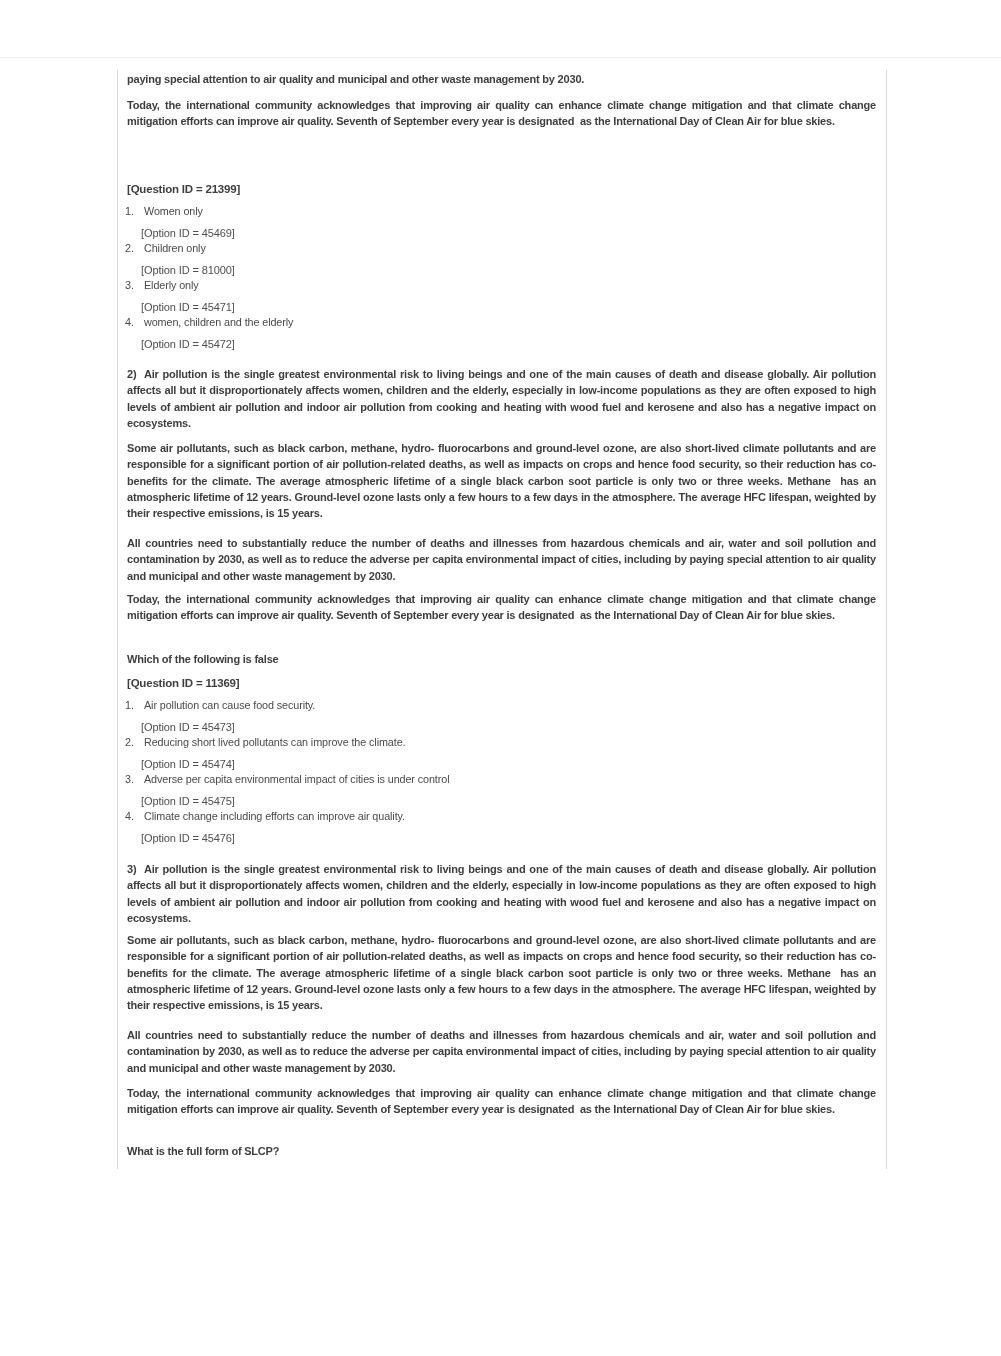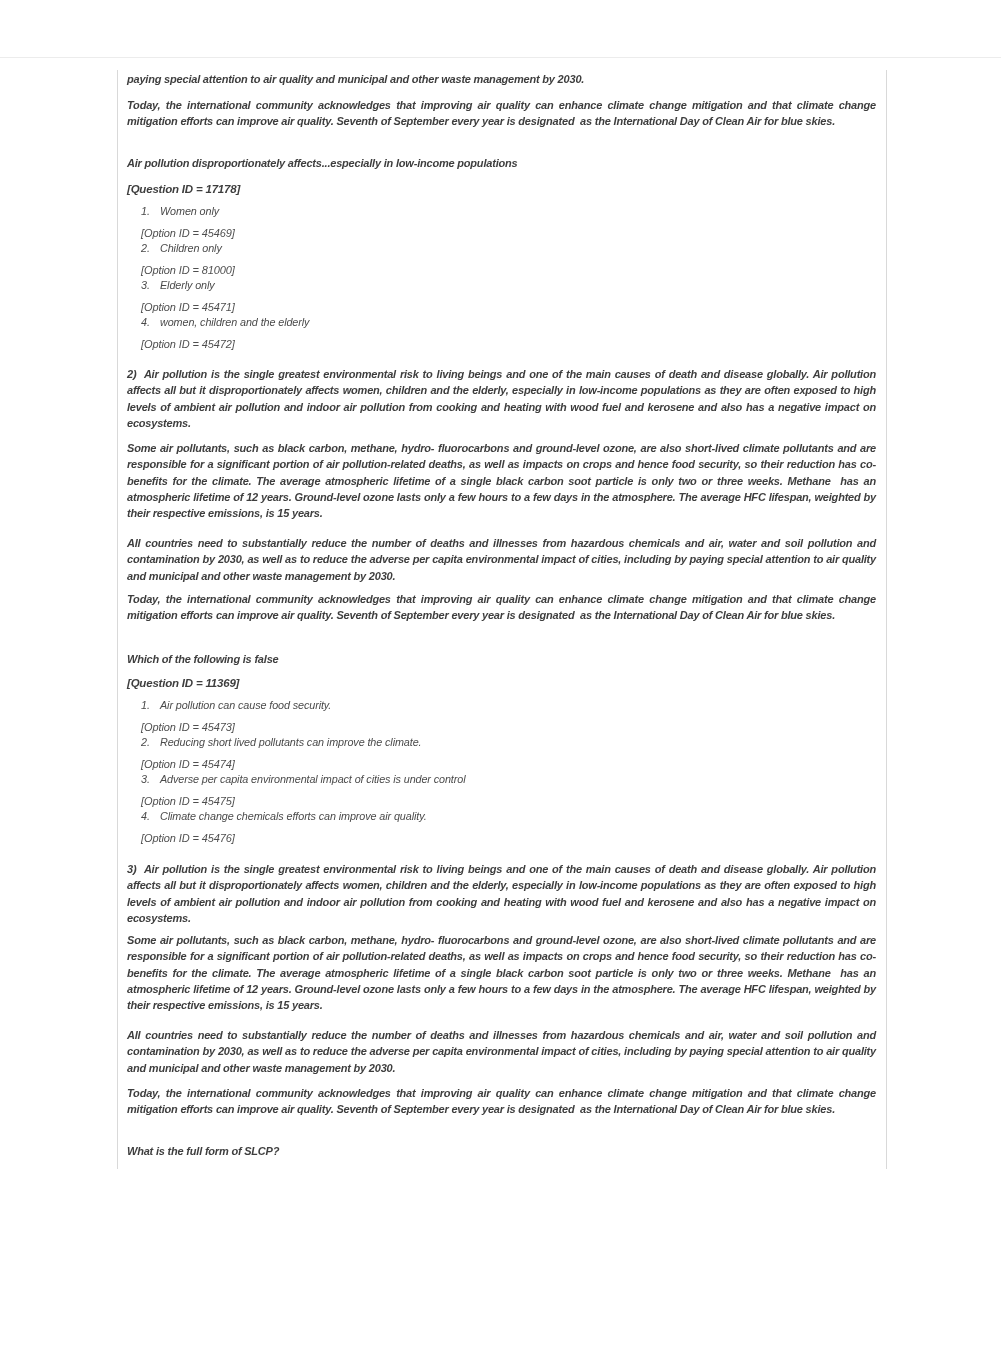--- a/index.html
+++ b/index.html
@@ -3,21 +3,20 @@
 <meta charset="utf-8">
 <style>
   html, body { margin: 0; padding: 0; background: #ffffff; }
   .page {
     position: relative;
     width: 1001px;
     height: 1169px;
     background: #ffffff;
     overflow: hidden;
     font-family: "Liberation Sans", "DejaVu Sans", sans-serif;
-    font-style: italic;
   }
   .hrule {
     position: absolute;
     left: 0; top: 57px;
     width: 1001px; height: 1px;
     background: #ececec;
   }
   .vline { position: absolute; width: 1px; background: #d9d9d9; }
   .vline-left  { left: 117px; top: 70px; height: 1213px; }
   .vline-right { left: 886px; top: 70px; height: 1198px; }
@@ -43,21 +42,21 @@
   }
   .qhead {
     font-size: 11.5px;
     font-weight: bold;
     color: #3e3e3e;
     line-height: 15px;
     letter-spacing: -0.2px;
     margin: 0 0 7px 0;
   }
   .optline {
-    margin: 0 0 8px 16px;
+    margin: 0 0 8px 0;
     font-size: 10.8px;
     color: #4a4a4a;
     line-height: 14px;
     letter-spacing: -0.1px;
   }
   .optnum { display: inline-block; width: 19px; margin-left: -2px; }
   .optid {
     margin: 0 0 1px 0;
     padding-left: 14px;
     font-size: 11px;
@@ -107,24 +106,23 @@
 <body>
 
 <div class="page">
 
   <div class="hrule"></div>
   <div class="vline vline-left"></div>
   <div class="vline vline-right"></div>
 
   <p class="para single" style="top:71px">paying special attention to air quality and municipal and other waste management by 2030.</p>
   <p class="para" style="top:97px">Today, the international community acknowledges that improving air quality can enhance climate change mitigation and that climate change mitigation efforts can improve air quality. Seventh of September every year is designated&nbsp; as the International Day of Clean Air for blue skies.</p>
-  <p class="para single" style="top:155px">Air pollution disproportionately affects...especially in low-income populations</p>
 
   <section class="qblock" style="top:182px">
-    <div class="qhead">[Question ID = 17178]</div>
+    <div class="qhead">[Question ID = 21399]</div>
     <div>
       <div class="optline"><span class="optnum">1.</span><span>Women only</span></div>
       <div class="optid">[Option ID = 45469]</div>
     </div>
     <div>
       <div class="optline"><span class="optnum">2.</span><span>Children only</span></div>
       <div class="optid">[Option ID = 81000]</div>
     </div>
     <div>
       <div class="optline"><span class="optnum">3.</span><span>Elderly only</span></div>
@@ -150,21 +148,21 @@
     </div>
     <div>
       <div class="optline"><span class="optnum">2.</span><span>Reducing short lived pollutants can improve the climate.</span></div>
       <div class="optid">[Option ID = 45474]</div>
     </div>
     <div>
       <div class="optline"><span class="optnum">3.</span><span>Adverse per capita environmental impact of cities is under control</span></div>
       <div class="optid">[Option ID = 45475]</div>
     </div>
     <div>
-      <div class="optline"><span class="optnum">4.</span><span>Climate change chemicals efforts can improve air quality.</span></div>
+      <div class="optline"><span class="optnum">4.</span><span>Climate change including efforts can improve air quality.</span></div>
       <div class="optid">[Option ID = 45476]</div>
     </div>
   </section>
 
   <p class="para" style="top:861px">3)&nbsp; Air pollution is the single greatest environmental risk to living beings and one of the main causes of death and disease globally. Air pollution affects all but it disproportionately affects women, children and the elderly, especially in low-income populations as they are often exposed to high levels of ambient air pollution and indoor air pollution from cooking and heating with wood fuel and kerosene and also has a negative impact on ecosystems.</p>
   <p class="para" style="top:932px">Some air pollutants, such as black carbon, methane, hydro- fluorocarbons and ground-level ozone, are also short-lived climate pollutants and are responsible for a significant portion of air pollution-related deaths, as well as impacts on crops and hence food security, so their reduction has co-benefits for the climate. The average atmospheric lifetime of a single black carbon soot particle is only two or three weeks. Methane&nbsp; has an atmospheric lifetime of 12 years. Ground-level ozone lasts only a few hours to a few days in the atmosphere. The average HFC lifespan, weighted by their respective emissions, is 15 years.</p>
   <p class="para" style="top:1027px">All countries need to substantially reduce the number of deaths and illnesses from hazardous chemicals and air, water and soil pollution and contamination by 2030, as well as to reduce the adverse per capita environmental impact of cities, including by paying special attention to air quality and municipal and other waste management by 2030.</p>
   <p class="para" style="top:1085px">Today, the international community acknowledges that improving air quality can enhance climate change mitigation and that climate change mitigation efforts can improve air quality. Seventh of September every year is designated&nbsp; as the International Day of Clean Air for blue skies.</p>
   <p class="para single" style="top:1143px">What is the full form of SLCP?</p>
 

